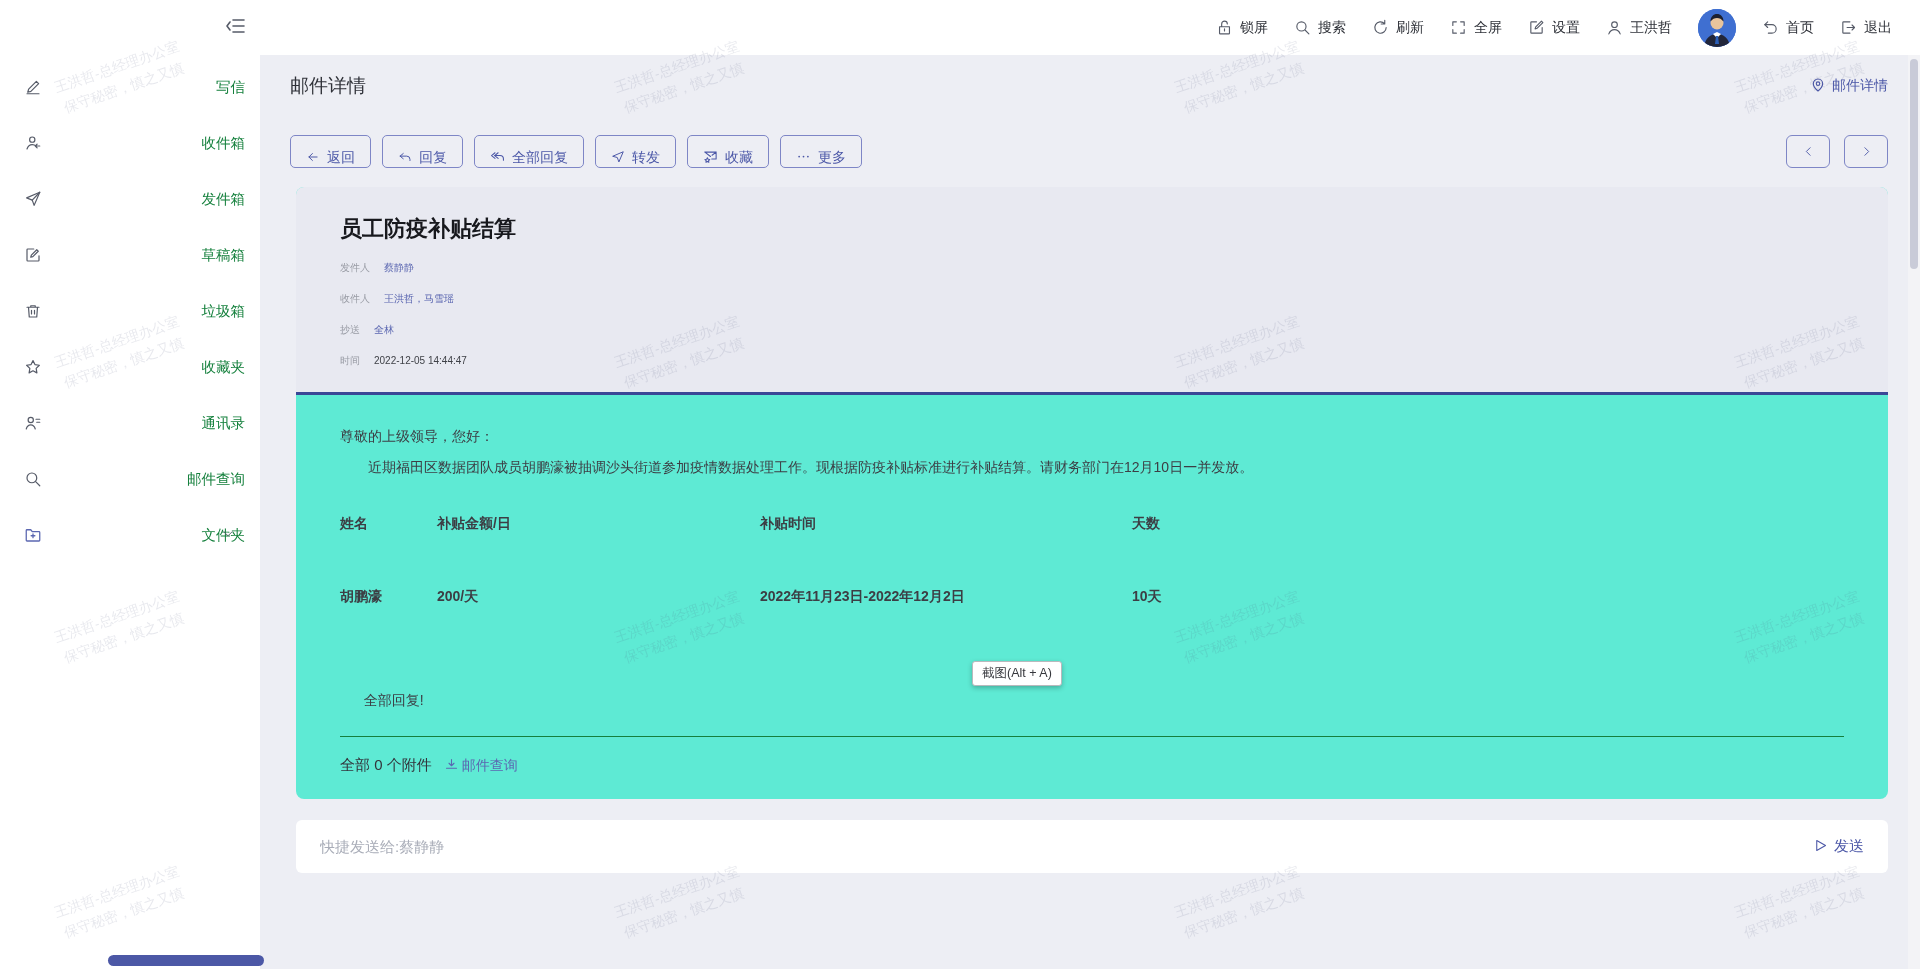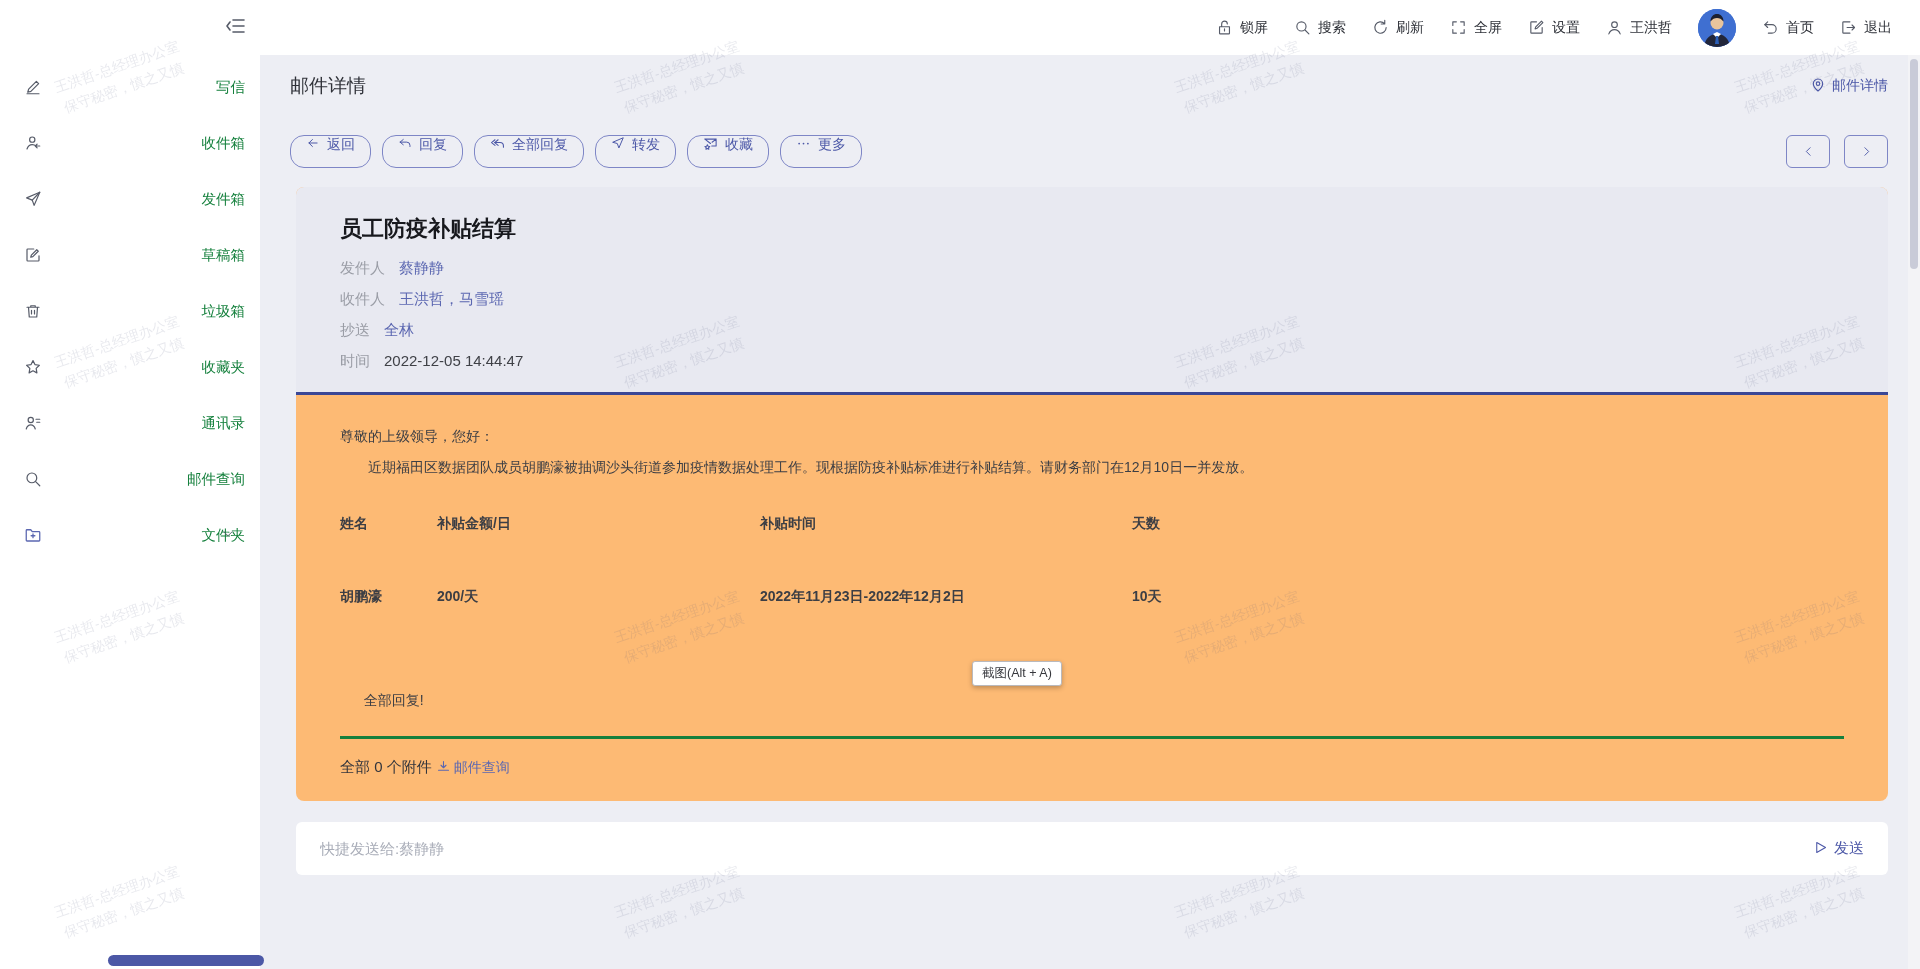--- a/index.html
+++ b/index.html
@@ -27,41 +27,41 @@
   .nav-item .nv-ico{width:18px;height:18px;flex:0 0 auto;display:flex;align-items:center;justify-content:center;}
   .nav-item .chev{position:absolute;right:10px;top:50%;transform:translateY(-50%);}
 
   
   .main{position:absolute;left:260px;top:55px;right:12px;bottom:0;background:var(--page-bg);padding:0 20px 0 30px;}
   .page-head{display:flex;align-items:center;justify-content:space-between;height:62px;}
   .page-title{font-size:19px;color:#2f3138;}
   .loc-tag{display:flex;align-items:center;gap:6px;font-size:14px;color:var(--accent);}
   .toolbar{display:flex;align-items:center;margin-top:18px;}
   .tb-buttons{display:flex;gap:11px;flex:1;}
-  .btn{height:33px;display:inline-flex;align-items:flex-start;gap:7px;padding:0 15px;border:1px solid var(--btn-border);border-radius:14px;color:var(--accent);font-size:14px;background:transparent;cursor:pointer;}
+  .btn{height:33px;display:inline-flex;align-items:flex-end;gap:7px;padding:0 15px;border:1px solid var(--btn-border);border-radius:5px;color:var(--accent);font-size:14px;background:transparent;cursor:pointer;}
   .pager{display:flex;gap:14px;}
   .pg-btn{width:44px;height:33px;border:1px solid var(--btn-border);border-radius:6px;display:flex;align-items:center;justify-content:center;color:var(--accent);cursor:pointer;}
 
   
-  .card{margin:19px 0 8px 6px;border-radius:8px;overflow:hidden;background:#fdba74;}
+  .card{margin:19px 0 8px 6px;border-radius:8px;overflow:hidden;background:#5eead4;}
   .card-head{background:var(--card-head);padding:27px 44px 20px 44px;border-bottom:3px solid var(--divider);}
   .subject{font-size:22px;font-weight:bold;color:#17181d;margin-bottom:13px;}
-  .meta-row{font-size:15px;margin-top:9px;line-height:22px;}
+  .meta-row{font-size:10px;margin-top:9px;line-height:22px;}
   .meta-label{color:var(--label-gray);margin-right:14px;}
   .meta-link{color:var(--link);cursor:pointer;}
   .meta-plain{color:#3f4147;}
   .card-body{padding:33px 44px 0 44px;font-size:14px;color:var(--body-text);}
   .greeting{margin-bottom:10px;}
   .paragraph{text-indent:2em;line-height:22px;}
   .mail-table{margin-top:37px;}
   .mt-row{display:grid;grid-template-columns:97px 323px 372px 1fr;column-gap:0;font-weight:bold;}
   .mt-row.values{margin-top:55px;}
   .closing{margin-top:86px;text-indent:1.7em;}
   .sign{margin-top:22px;text-align:right;padding-right:460px;line-height:29px;font-size:14px;color:var(--body-text);}
-  .attach{margin-top:26px;border-top:3px solid #15803d;padding:19px 0 24px 0;display:flex;align-items:center;gap:4px;font-size:15px;}
+  .attach{margin-top:26px;border-top:1px solid #15803d;padding:19px 0 24px 0;display:flex;align-items:center;gap:12px;font-size:15px;}
   .attach-summary{color:#33353c;}
   .attach-dl{display:flex;align-items:center;gap:3px;color:var(--link);cursor:pointer;font-size:14px;}
 
   
   .quick-send{margin:21px 0 0 6px;height:53px;background:#fff;border-radius:6px;display:flex;align-items:center;padding:0 24px;}
   .qs-input{flex:1;border:none;outline:none;font-size:15px;color:#5a5d66;background:transparent;font-family:inherit;}
   .qs-input::placeholder{color:#a9adb8;}
   .qs-send{display:flex;align-items:center;gap:6px;color:var(--accent);font-size:15px;cursor:pointer;}
 
   

